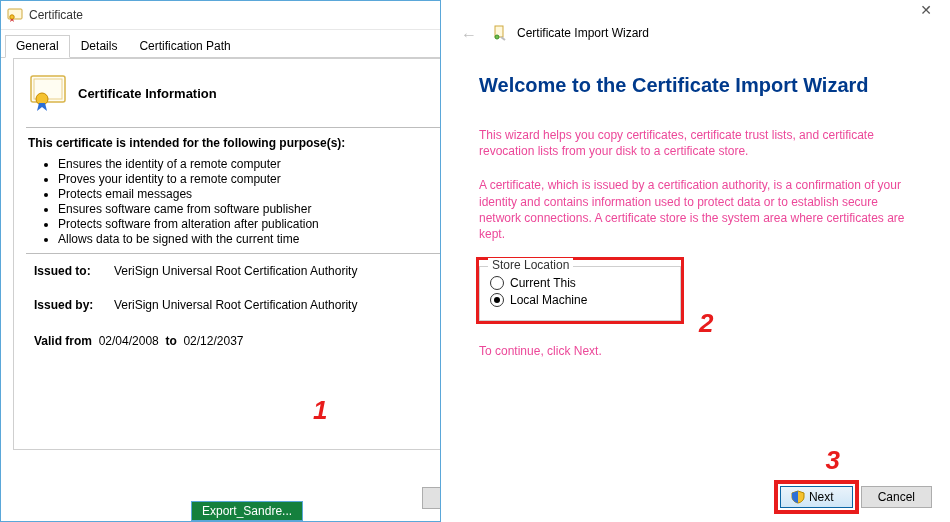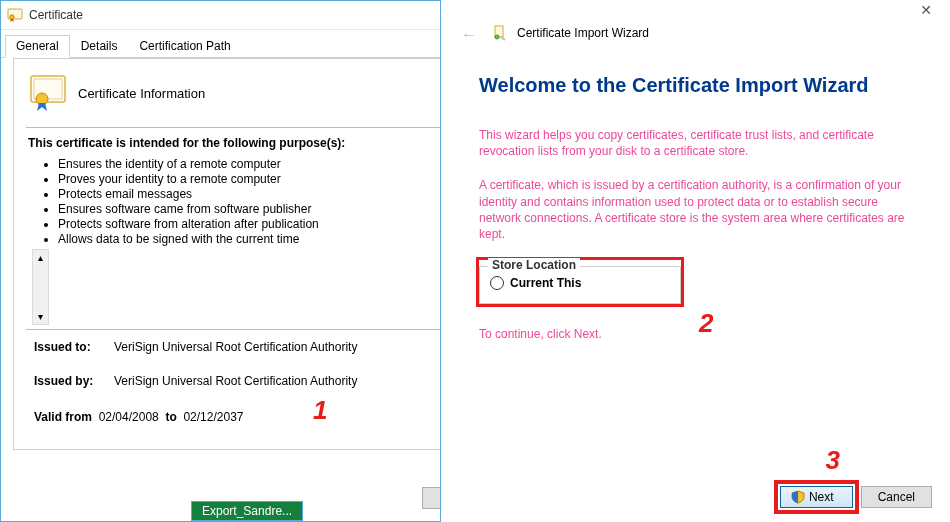--- a/index.html
+++ b/index.html
@@ -75,24 +75,24 @@
     box-sizing: border-box;
   }
   .cert-header {
     display:flex;
     align-items:center;
     gap:10px;
     padding: 4px 0 10px 2px;
   }
   .cert-big-icon {width:40px;height:40px;flex:0 0 40px;}
   .cert-big-icon svg{width:40px;height:40px;}
-  .cert-info-title { font-weight:normal; font-size:13px;}
+  .cert-info-title { font-weight:bold; font-size:13px;}
   hr.sep { border:none; border-top:1px solid #bdbdbd; margin:4px 0 8px 0;}
   .intended-label { font-weight:bold; margin: 2px 0 4px 2px;}
-  .purpose-row { display:flex; align-items:flex-start;flex-direction:column;}
+  .purpose-row { display:flex; align-items:flex-start;}
   .purpose-list {
     margin: 2px 0 2px 18px;
     padding: 0 0 0 14px;
     flex:1;
   }
   .purpose-list li { margin:1px 0; }
   .scroll-col {
     width:17px;
     background:#f0f0f0;
     border:1px solid #dcdcdc;
@@ -159,21 +159,20 @@
   .wiz-icon svg{width:16px;height:16px;display:block;}
   .wizard-body { padding: 30px 30px 10px 38px; }
   .wiz-heading { font-size:20px; color:#003a8c; font-weight:600; margin-bottom: 30px;}
   .wiz-para { font-size:12px; color:#ec4899; margin-bottom:18px; line-height:1.35;}
   .fieldset {
     border:1px solid #cfcfcf;
     padding: 6px 10px 10px 10px;
     width: 180px;
     margin-top: 6px;
     position:relative;
-    font-weight:bold;
   }
   .fieldset .legend {
     position:absolute; top:-9px; left:8px; background:#fff; padding:0 4px; font-size:12px; color:#333;
   }
   .radio-row { display:flex; align-items:center; gap:6px; margin:3px 0; font-size:12px;}
   .radio {
     width:12px;height:12px;border:1px solid #333;border-radius:50%;display:inline-flex;align-items:center;justify-content:center;
   }
   .radio.sel::after{content:'';width:6px;height:6px;background:#000;border-radius:50%;}
   .red-box { outline:3px solid #e81c1c; outline-offset:0; }
@@ -299,20 +298,24 @@
     <div class="wiz-para">This wizard helps you copy certificates, certificate trust lists, and certificate revocation lists from your disk to a certificate store.</div>
     <div class="wiz-para">A certificate, which is issued by a certification authority, is a confirmation of your identity and contains information used to protect data or to establish secure network connections. A certificate store is the system area where certificates are kept.</div>
 
     <div style="display:inline-block;" class="red-box">
       <div class="fieldset">
         <div class="legend">Store Location</div>
         <div class="radio-row">
           <span class="radio"></span>
           <span>Current This</span>
         </div>
+        <div class="radio-row">
+          <span class="radio sel"></span>
+          <span>Local Machine</span>
+        </div>
       </div>
     </div>
 
     <div class="wiz-para" style="margin-top:22px;">To continue, click Next.</div>
   </div>
 
   <div class="red-num" style="left:258px; top:308px;">2</div>
   <div class="red-num" style="right:110px; bottom:46px;">3</div>
 
   <div class="r-bottom">

